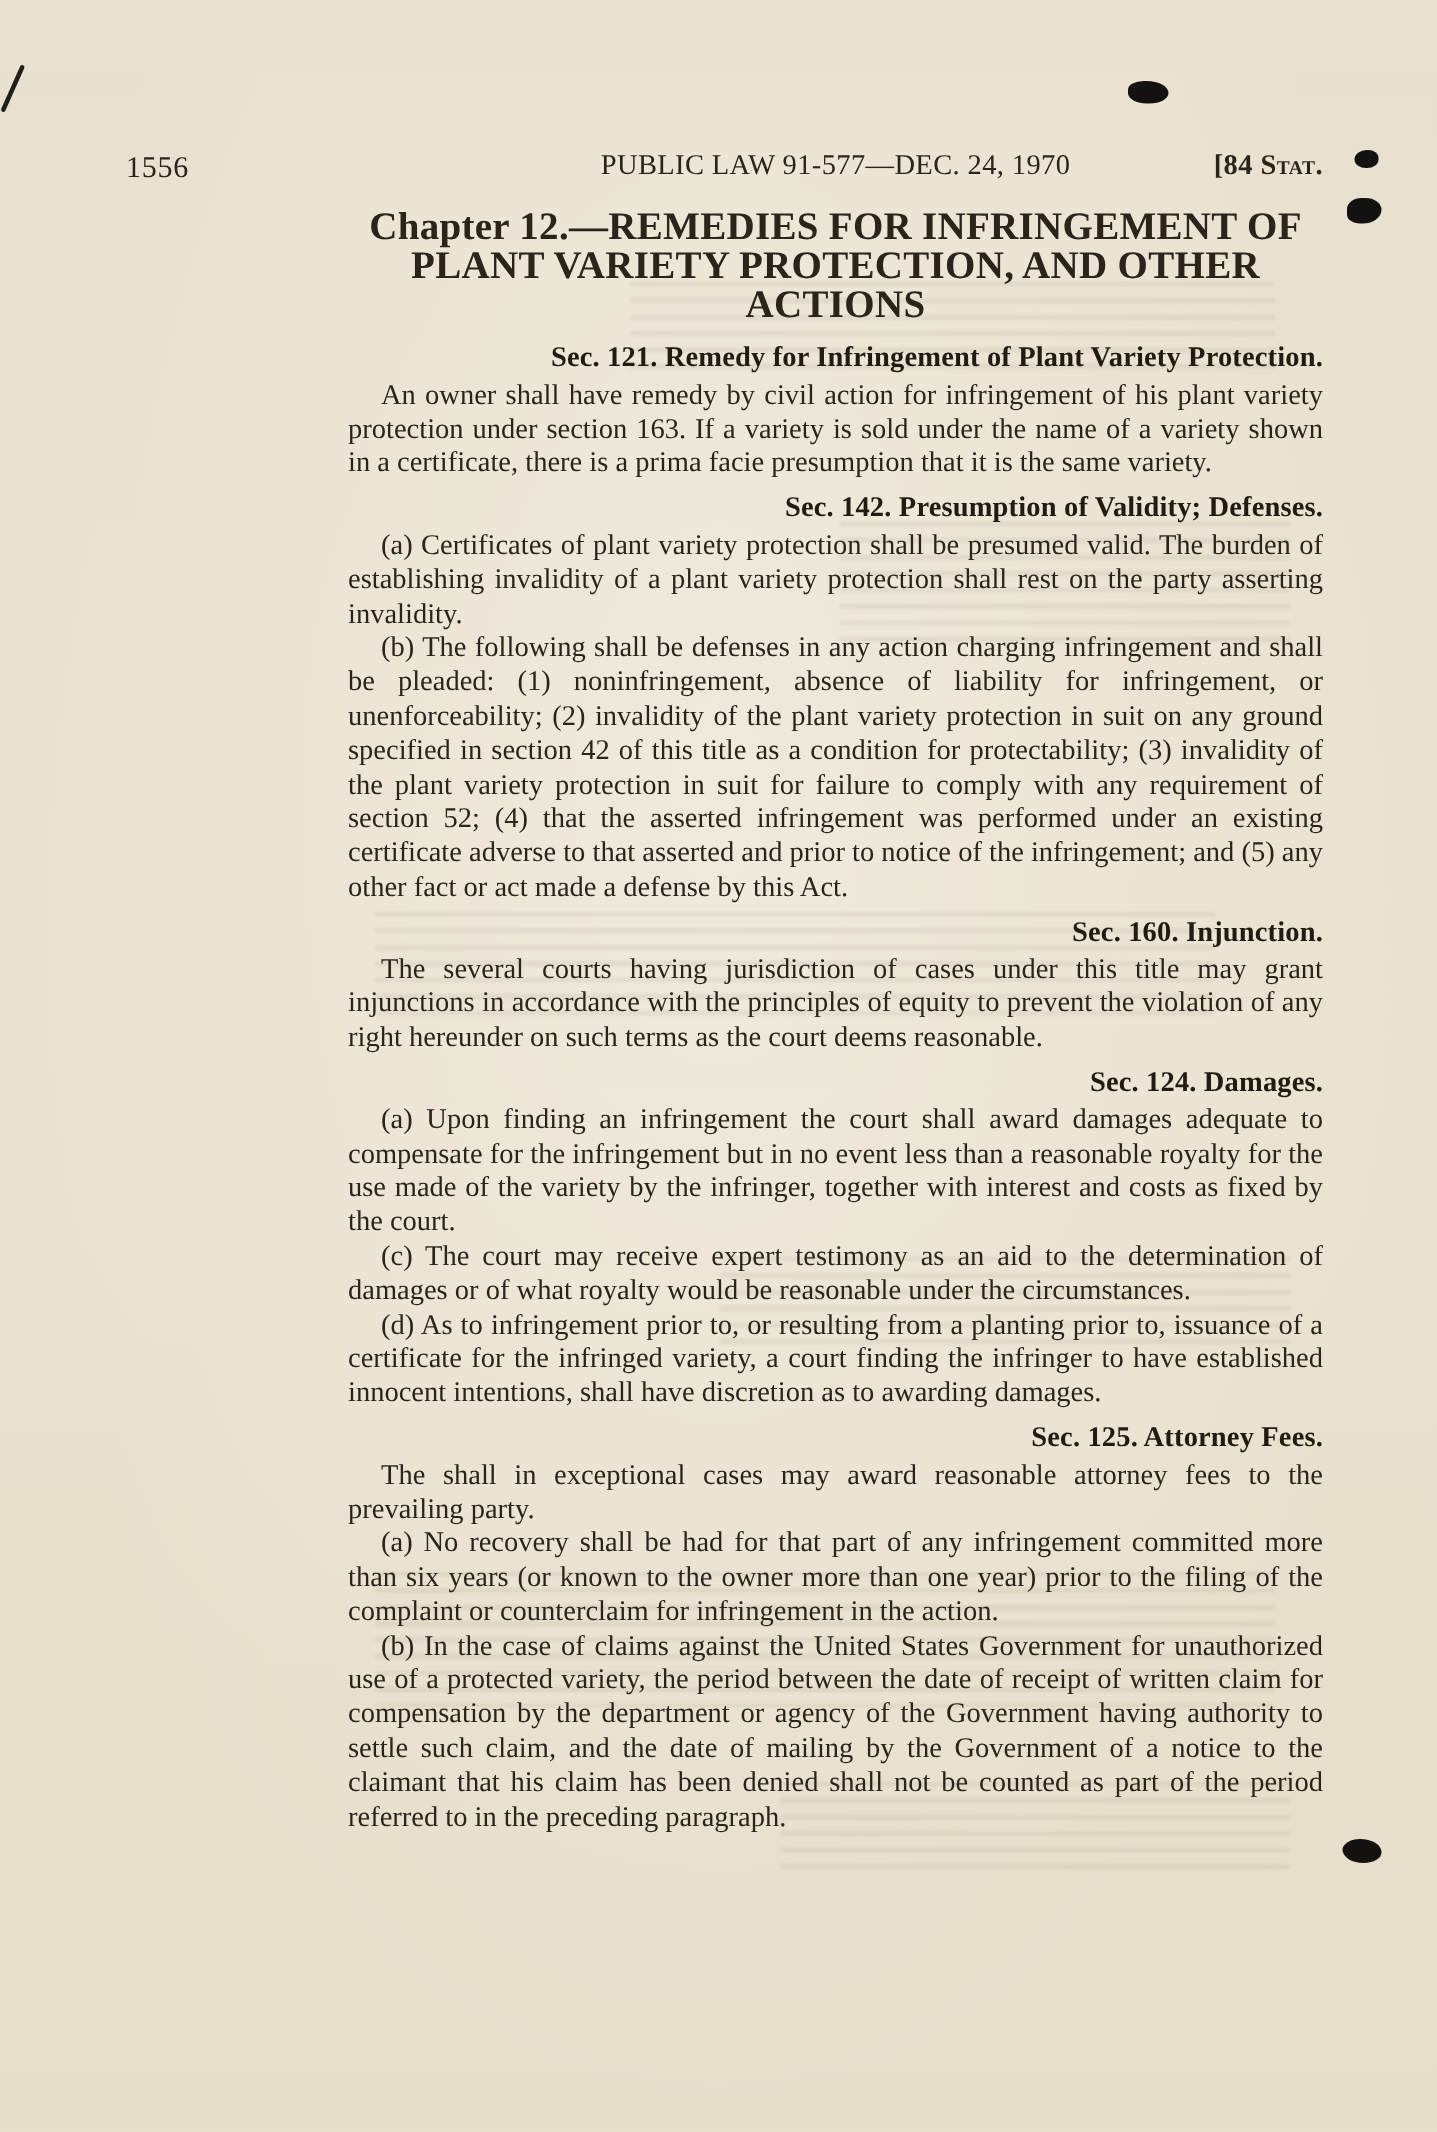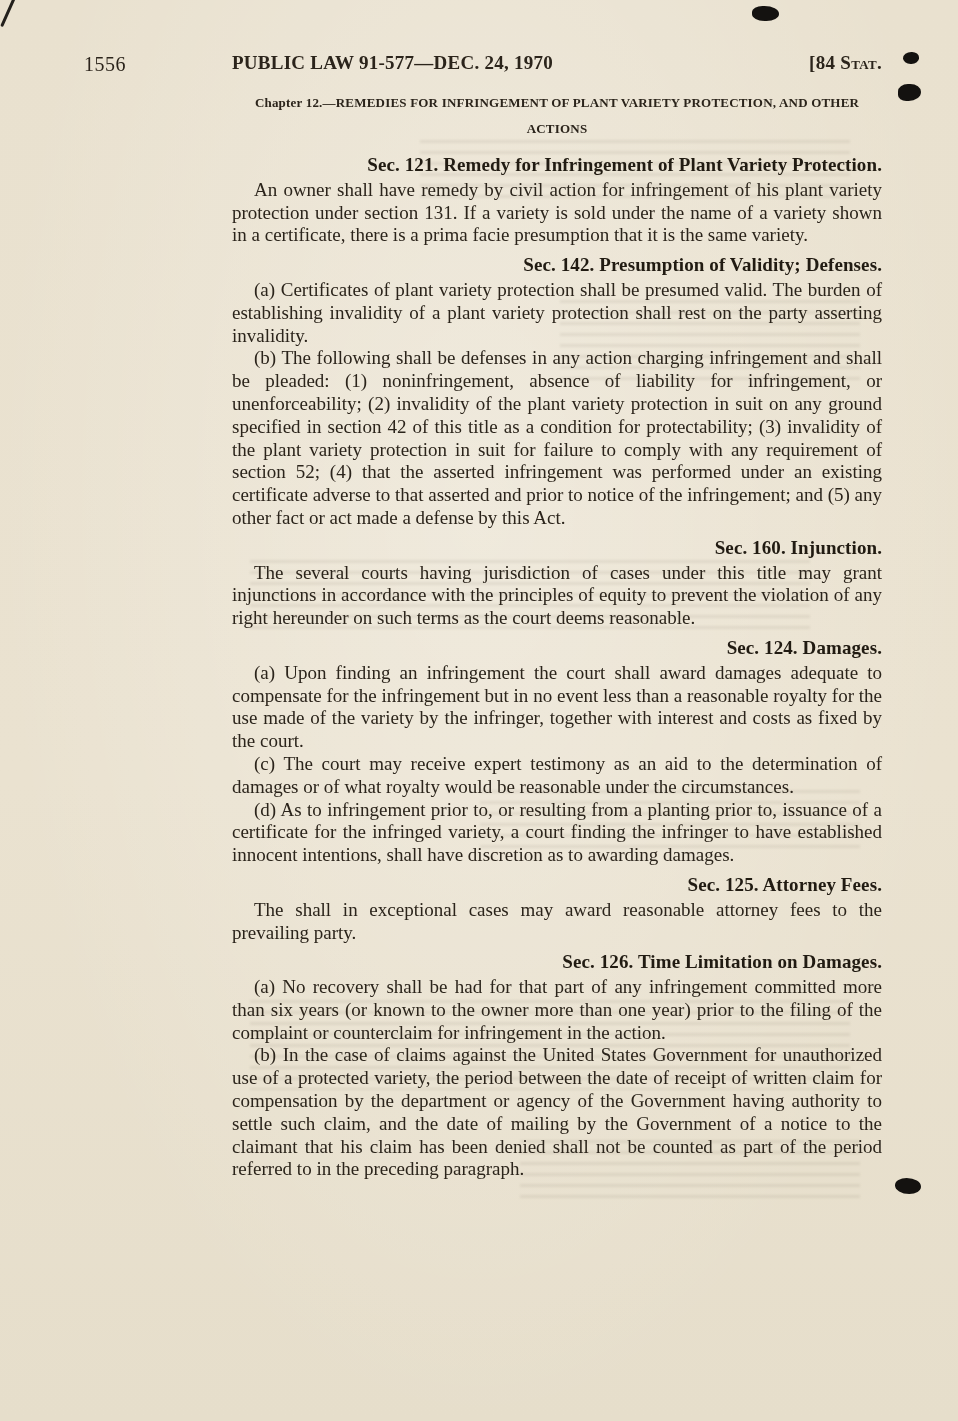--- a/index.html
+++ b/index.html
@@ -14,42 +14,43 @@
     background: #eae2d0;
     font-family: "Liberation Serif", serif;
     color: #2b241b;
   }
   .page {
     position: absolute;
     inset: 0;
     background:
       radial-gradient(ellipse at 50% 35%, rgba(255,255,255,0.28), rgba(255,255,255,0) 72%),
       linear-gradient(180deg, #e9e1cf 0%, #eae2d0 55%, #e6decb 100%);
+    margin-top: 48px;
   }
 
   
   .page-header {
     position: absolute;
     top: 52px;
     left: 232px;
     width: 650px;
     height: 26px;
     font-size: 19px;
   }
   .page-number {
     position: absolute;
     left: -148px;
     top: 1px;
     font-size: 20px;
     letter-spacing: 0.5px;
   }
   .running-title {
     display: block;
-    text-align: left;
-    font-weight: bold;
+    text-align: center;
+    font-weight: normal;
     letter-spacing: 0.25px;
   }
   .statute-ref {
     position: absolute;
     right: 0;
     top: 0;
     font-weight: bold;
     font-variant: small-caps;
     letter-spacing: 0.3px;
   }
@@ -59,21 +60,21 @@
     position: absolute;
     top: 90px;
     left: 232px;
     width: 650px;
     font-size: 19px;
     line-height: 22.8px;
     text-align: justify;
     hyphens: auto;
   }
   .chapter-title {
-    font-size: 13px;
+    font-size: 26px;
     line-height: 26px;
     font-weight: bold;
     text-align: center;
     margin: 0 10px 12px 10px;
     letter-spacing: 0.2px;
   }
   .law-section {
     margin: 0;
   }
   .section-heading {
@@ -173,21 +174,21 @@
     <span class="running-title">PUBLIC LAW 91-577—DEC. 24, 1970</span>
     <span class="statute-ref">[84 Stat.</span>
   </header>
 
   <main class="text-block">
 
     <h1 class="chapter-title">Chapter 12.—REMEDIES FOR INFRINGEMENT OF PLANT VARIETY PROTECTION, AND OTHER ACTIONS</h1>
 
     <section class="law-section">
       <h2 class="section-heading">Sec. 121. Remedy for Infringement of Plant Variety Protection.</h2>
-      <p>An owner shall have remedy by civil action for infringement of his plant variety protection under section 131. If a variety is sold under the name of a variety shown in a certificate, there is a prima facie presumption that it is the same variety.</p>
+      <p>An owner shall have remedy by civil action for infringement of his plant variety protection under section 163. If a variety is sold under the name of a variety shown in a certificate, there is a prima facie presumption that it is the same variety.</p>
     </section>
 
     <section class="law-section">
       <h2 class="section-heading">Sec. 142. Presumption of Validity; Defenses.</h2>
       <p>(a) Certificates of plant variety protection shall be presumed valid. The burden of establishing invalidity of a plant variety protection shall rest on the party asserting invalidity.</p>
       <p>(b) The following shall be defenses in any action charging infringement and shall be pleaded: (1) noninfringement, absence of liability for infringement, or unenforceability; (2) invalidity of the plant variety protection in suit on any ground specified in section 42 of this title as a condition for protectability; (3) invalidity of the plant variety protection in suit for failure to comply with any requirement of section 52; (4) that the asserted infringement was performed under an existing certificate adverse to that asserted and prior to notice of the infringement; and (5) any other fact or act made a defense by this Act.</p>
     </section>
 
     <section class="law-section">
       <h2 class="section-heading">Sec. 160. Injunction.</h2>
@@ -200,19 +201,18 @@
       <p>(c) The court may receive expert testimony as an aid to the determination of damages or of what royalty would be reasonable under the circumstances.</p>
       <p>(d) As to infringement prior to, or resulting from a planting prior to, issuance of a certificate for the infringed variety, a court finding the infringer to have established innocent intentions, shall have discretion as to awarding damages.</p>
     </section>
 
     <section class="law-section">
       <h2 class="section-heading">Sec. 125. Attorney Fees.</h2>
       <p>The shall in exceptional cases may award reasonable attorney fees to the prevailing party.</p>
     </section>
 
     <section class="law-section">
-      <h2 class="section-heading">Sec. 126. Time Limitation on Damages.</h2>
       <p>(a) No recovery shall be had for that part of any infringement committed more than six years (or known to the owner more than one year) prior to the filing of the complaint or counterclaim for infringement in the action.</p>
       <p>(b) In the case of claims against the United States Government for unauthorized use of a protected variety, the period between the date of receipt of written claim for compensation by the department or agency of the Government having authority to settle such claim, and the date of mailing by the Government of a notice to the claimant that his claim has been denied shall not be counted as part of the period referred to in the preceding paragraph.</p>
     </section>
 
   </main>
 </div>
 
 </body></html>

